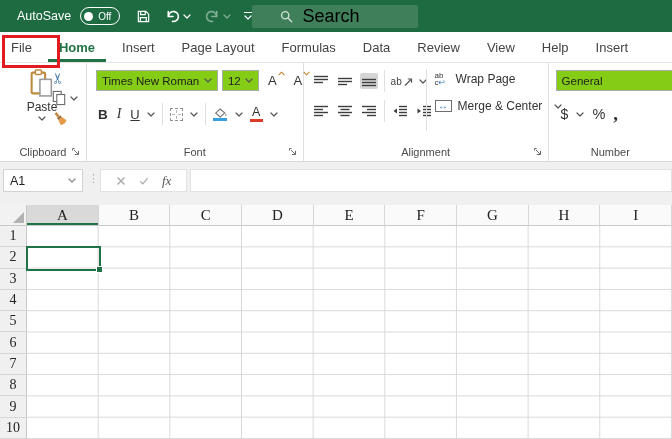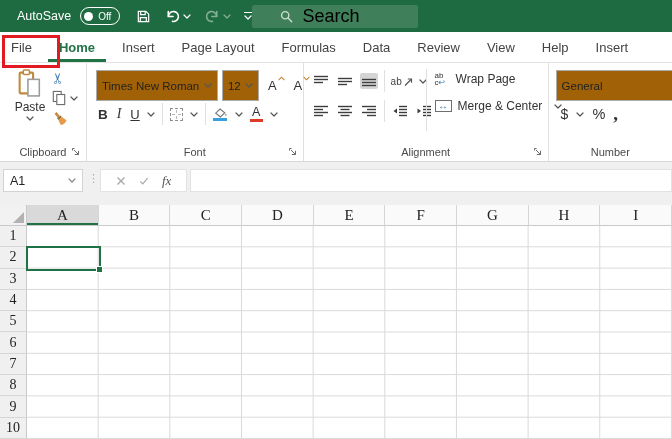--- a/index.html
+++ b/index.html
@@ -43,31 +43,31 @@
   .rcontent{flex:1;position:relative;}
   .rlabel{height:18px;display:flex;align-items:center;justify-content:center;font-size:11px;color:#4a4a4a;position:relative;}
   .lnch{position:absolute;right:5px;bottom:4px;width:10px;height:10px;color:#6a6a6a;}
   .lnch path{fill:none;stroke:currentColor;stroke-width:1;}
   .g-clipboard{width:95px;}
   .g-font{width:237px;}
   .g-align{width:268px;}
   .g-number{width:135px;border-right:none;}
 
   
-  .paste-btn{position:absolute;left:8px;top:6px;width:44px;display:flex;flex-direction:column;align-items:center;color:#333;}
+  .paste-btn{position:absolute;left:20px;top:6px;width:44px;display:flex;flex-direction:column;align-items:center;color:#333;}
   .paste-btn .plabel{font-size:12px;margin-top:2px;}
   .paste-btn .chev{margin-top:2px;color:#555}
   .clip-col{position:absolute;left:52px;top:8px;display:flex;flex-direction:column;gap:5px;align-items:flex-start;}
   .cut{font-size:15px;color:#417CB0;transform:rotate(-90deg);line-height:14px;}
   .copyrow{display:flex;align-items:center;gap:4px;color:#555}
 
   
   .frow1{position:absolute;left:9px;top:7px;display:flex;align-items:center;gap:4px;}
-  .combo{display:flex;align-items:center;justify-content:space-between;border:1px solid #ABABAB;height:31px;
-         background:#a16207;font-size:11.5px;color:#222;padding:0 5px;box-sizing:border-box;}
+  .combo{display:flex;align-items:center;justify-content:space-between;border:1px solid #ABABAB;height:21px;
+         background:#84cc16;font-size:11.5px;color:#222;padding:0 5px;box-sizing:border-box;}
   .combo .chev{color:#555}
   .fname{width:122px;}
   .fsize{width:37px;}
   .fgrow{position:relative;font-size:13px;color:#333;margin-left:5px;}
   .fgrow .chev{position:absolute;top:-2px;right:-8px;width:7px;color:#C9852F}
   .frow2{position:absolute;left:11px;top:40px;display:flex;align-items:center;gap:7px;}
   .bbtn{font-weight:700;font-size:13.5px;color:#333;}
   .ibtn{font-family:"Liberation Serif",serif;font-style:italic;font-size:14px;color:#333;padding:0 2px;}
   .ubtn{font-size:13px;color:#333;text-decoration:underline;}
   .minichev{color:#555;}

